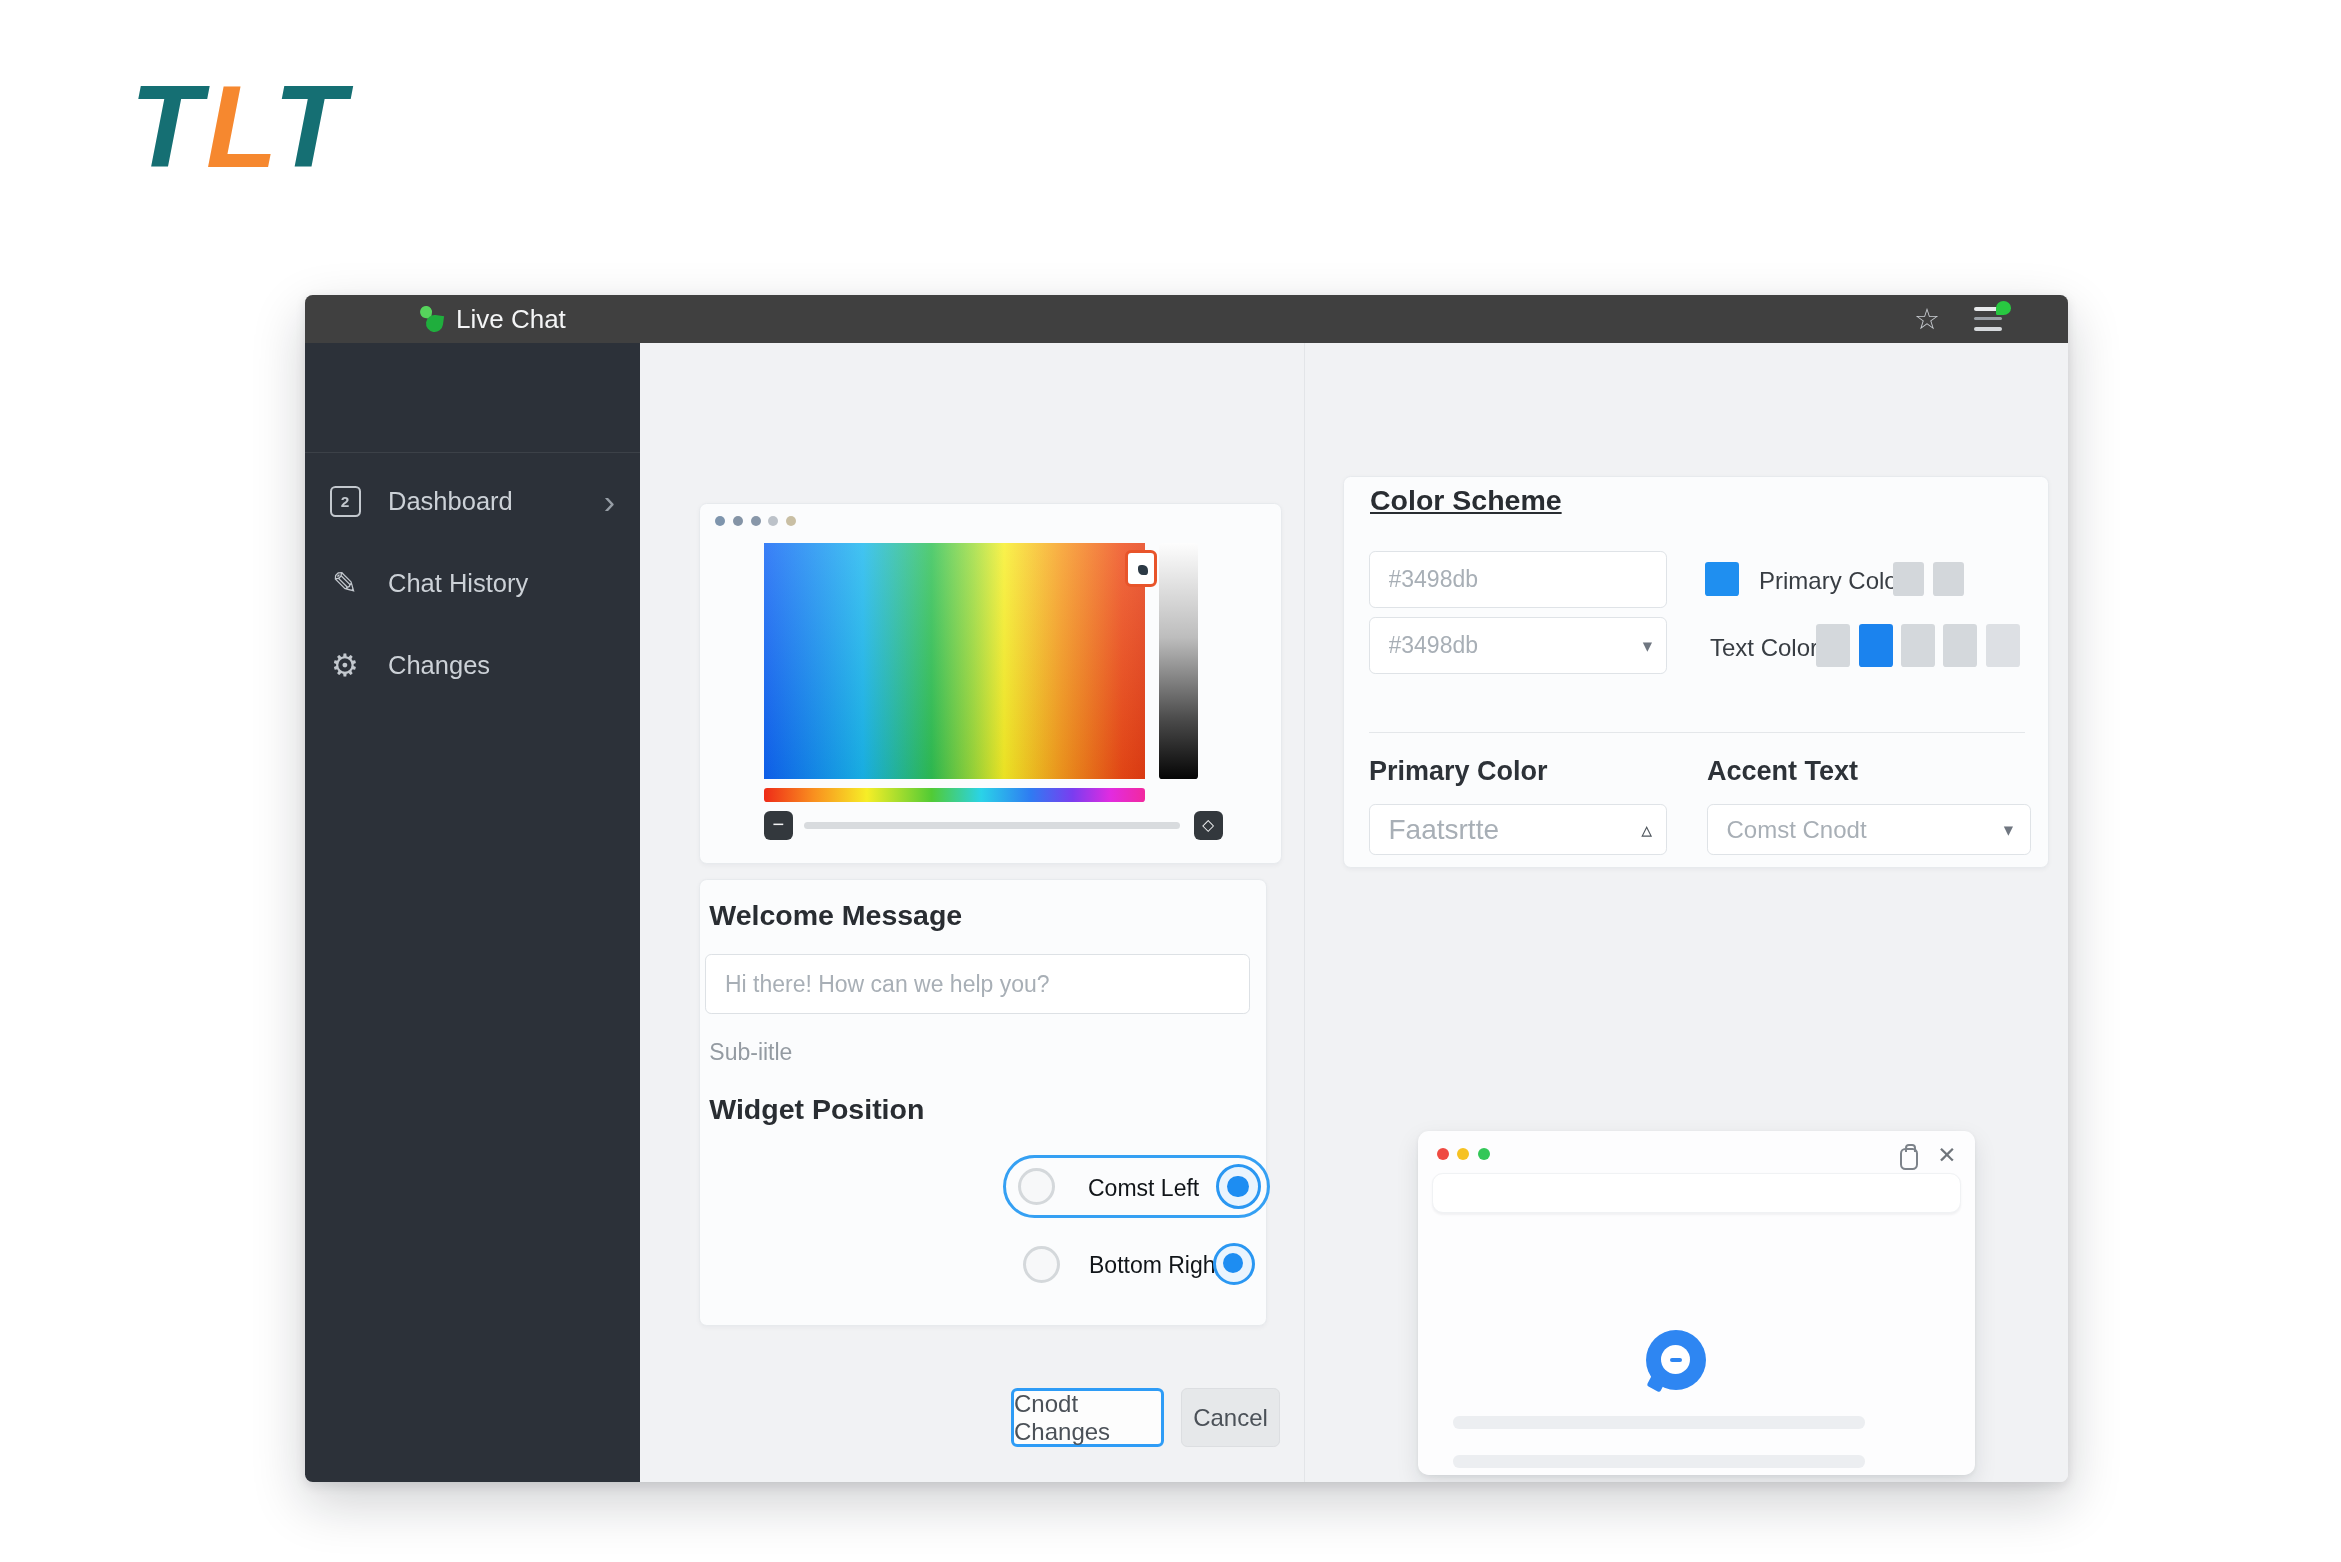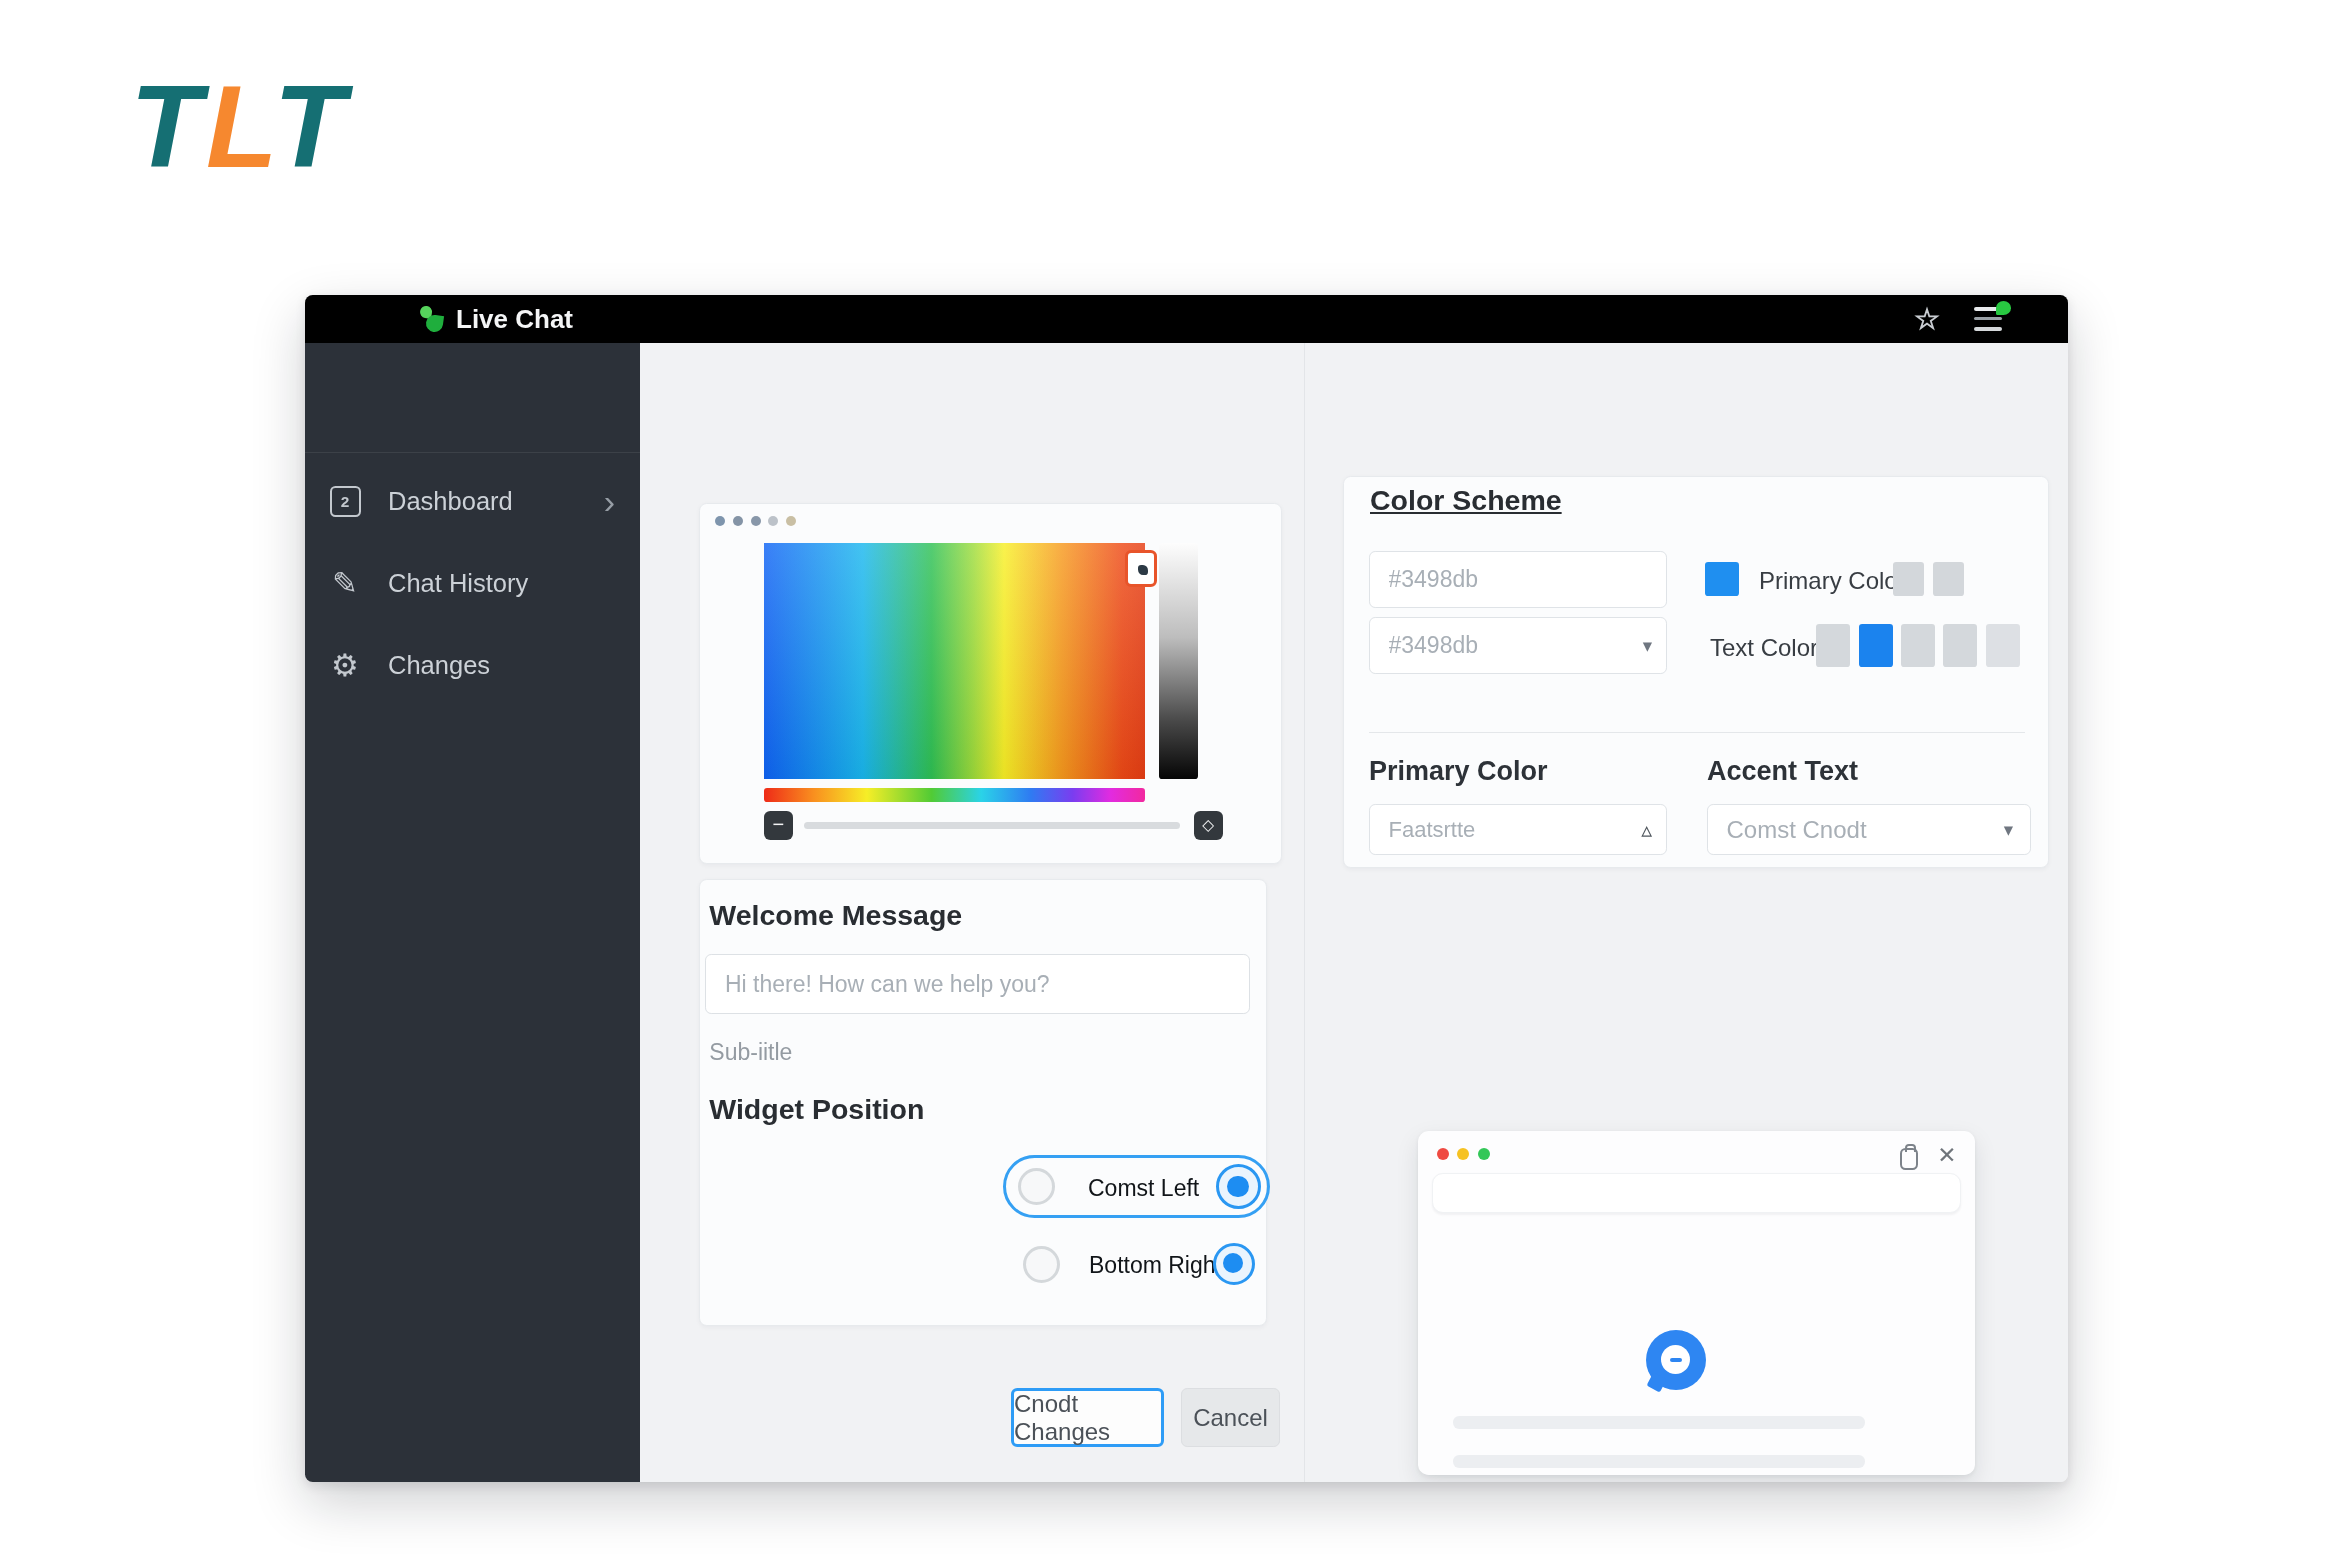--- a/index.html
+++ b/index.html
@@ -5,21 +5,21 @@
   * { margin:0; padding:0; box-sizing:border-box; }
   body { background:#ffffff; font-family:"Liberation Sans", sans-serif; }
   #canvas { position:relative; width:2342px; height:1562px; background:#ffffff; overflow:hidden; }
 
   
   .logo { position:absolute; left:130px; top:68px; font-size:117px; font-weight:bold; font-style:italic; letter-spacing:4.6px; line-height:1; }
 
   
   .window { position:absolute; left:305px; top:295px; width:1763px; height:1187px; background:#f1f2f4; border-radius:7.7px; box-shadow:0 20px 54px rgba(16,22,32,.20), 0 3.1px 10.8px rgba(16,22,32,.10); overflow:hidden; }
 
-  .titlebar { position:absolute; left:0; top:0; right:0; height:56px; background:#000000;font-weight:bold; }
+  .titlebar { position:absolute; left:0; top:0; right:0; height:56px; background:#404040; }
   .titlebar-title { position:absolute; left:151px; top:0; line-height:48px; color:#f4f5f6; font-size:26px; }
   .app-icon { position:absolute; left:113px; top:9.3px; width:31px; height:31px; }
   .app-icon .leaf1 { position:absolute; left:1.5px; top:1.5px; width:12.3px; height:12.3px; background:#56d45c; border-radius:50% 50% 0 50%; transform:rotate(10deg); }
   .app-icon .leaf2 { position:absolute; left:7.7px; top:10.8px; width:17px; height:17px; background:#1fae3d; border-radius:50% 0 50% 50%; transform:rotate(8deg); }
   .tb-star { position:absolute; right:128px; top:0; line-height:48px; color:#c9cdd2; font-size:29px; cursor:pointer; }
   .tb-filter { position:absolute; right:57px; top:9.3px; width:37px; height:31px; cursor:pointer; }
   .tb-filter .l1 { position:absolute; left:0; top:3.1px; width:31px; height:3.9px; background:#e9ebed; border-radius:2.3px; }
   .tb-filter .l2 { position:absolute; left:0; top:13px; width:28px; height:3.1px; background:#9aa0a6; border-radius:2.3px; }
   .tb-filter .l3 { position:absolute; left:0; top:22.4px; width:28px; height:3.9px; background:#d5d8db; border-radius:2.3px; }
   .tb-filter .blob { position:absolute; left:21.6px; top:-3.1px; width:15.4px; height:14px; background:#28c841; border-radius:50% 50% 50% 10%; }
@@ -223,21 +223,21 @@
         <div class="swatch" style="left: 472px; top: 147px; width: 34px; height: 43px; background-color: rgb(212, 216, 220);"></div>
         <div class="swatch" style="left: 515px; top: 147px; width: 34px; height: 43px; background-color: rgb(27, 131, 238);"></div>
         <div class="swatch" style="left: 557px; top: 147px; width: 34px; height: 43px; background-color: rgb(212, 216, 220);"></div>
         <div class="swatch" style="left: 599px; top: 147px; width: 34px; height: 43px; background-color: rgb(212, 216, 220);"></div>
         <div class="swatch" style="left: 642px; top: 147px; width: 34px; height: 43px; background-color: rgb(221, 224, 228);"></div>
 
         <div class="divider-h"></div>
 
         <div class="lbl-strong" style="left:25px; top:279px;">Primary Color</div>
         <div class="field" style="left:25px; top:327px; width:298px; height:51px;">
-          <input class="text-input" style="border: none; background: transparent; width: 255px; font-size: 22px;" type="text" placeholder="Faatsrtte">
+          <input class="text-input" style="border: none; background: transparent; width: 255px; font-size: 28px;" type="text" placeholder="Faatsrtte">
           <span class="tri">▵</span>
         </div>
 
         <div class="lbl-strong" style="left:363px; top:279px;">Accent Text</div>
         <div class="field" style="left:363px; top:327px; width:324px; height:51px;">
           <input class="text-input" style="border: none; background: transparent; width: 270px; font-size: 24px;" type="text" placeholder="Comst Cnodt">
           <span class="caret" style="right:17px;">▾</span>
         </div>
       </div>
 

